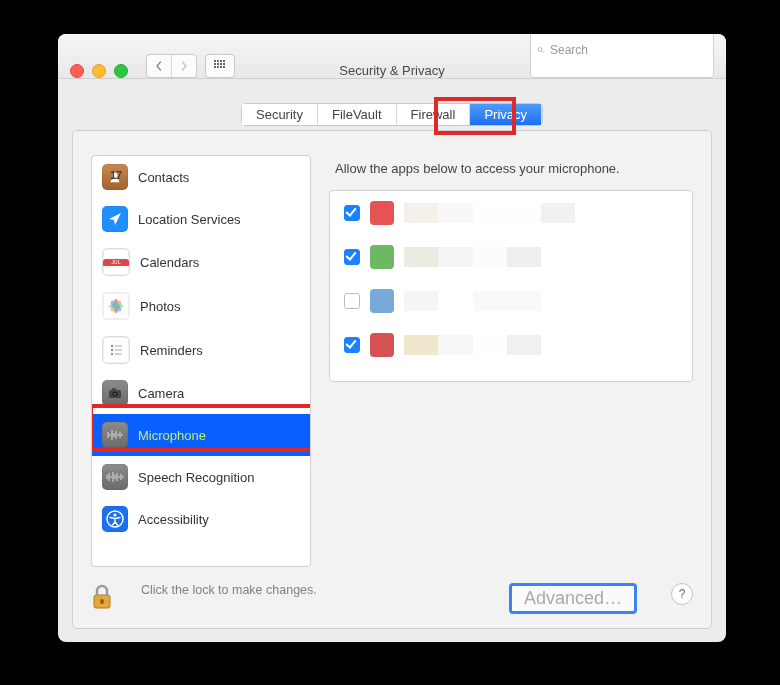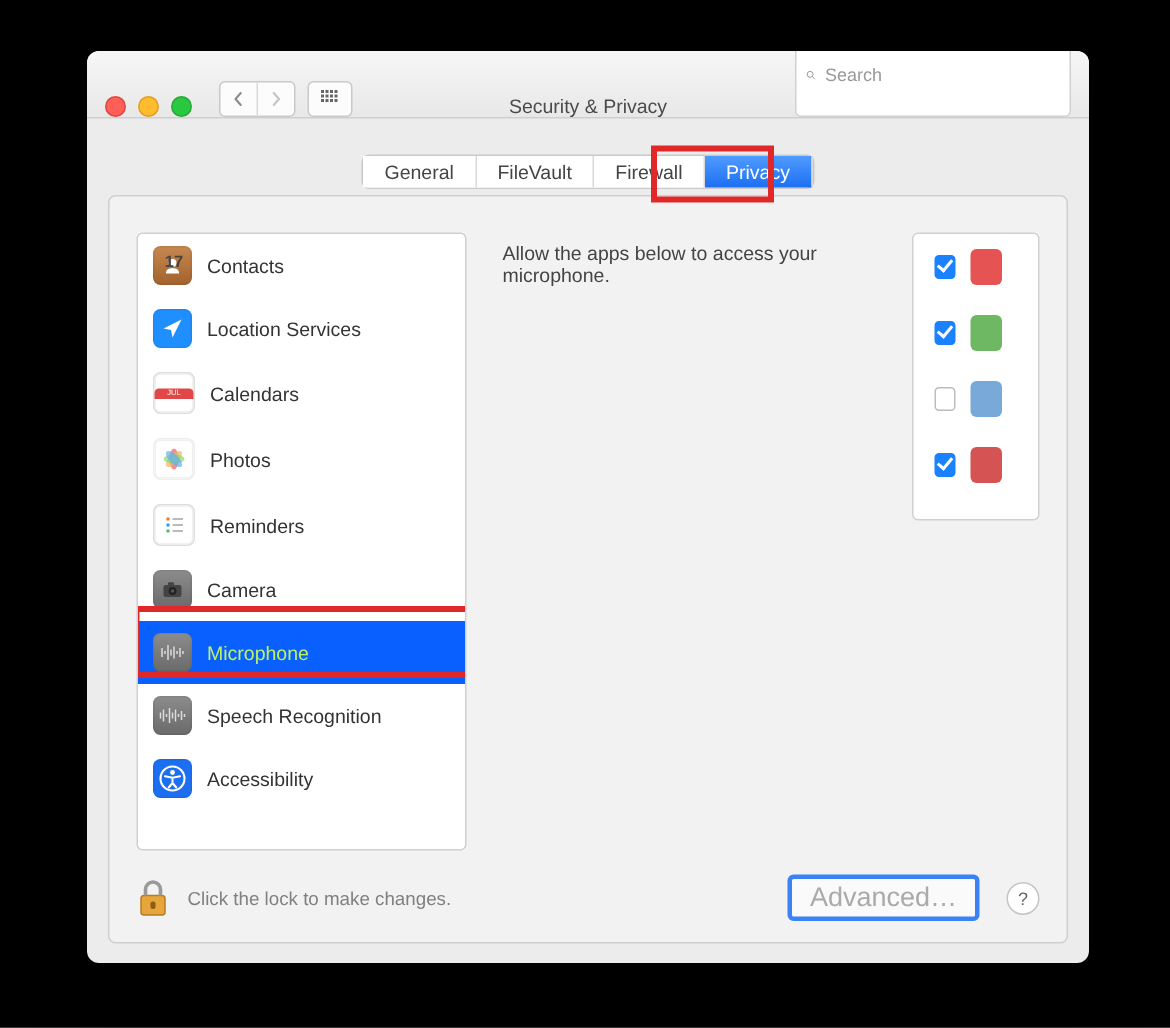--- a/index.html
+++ b/index.html
@@ -214,21 +214,21 @@
   .highlight-mic {
     position: absolute;
     border: 4px solid #e02828;
     pointer-events: none;
     z-index: 3;
   }
 
   .right {
     flex: 1;
     display: flex;
-    flex-direction: row;
+    flex-direction: column;
   }
   .right-head {
     font-size: 13px;
     color: #444;
     padding: 6px 4px 14px 6px;
   }
   .applist {
     background: #fff;
     border: 1px solid #d0d0d0;
     border-radius: 4px;
@@ -274,22 +274,22 @@
   .blurblock {
     height: 20px;
     border-radius: 2px;
     flex: 1;
     display: flex;
   }
   .blurblock span { height: 100%; }
 
   .footer {
     display: flex;
-    align-items: center;
-    gap: 10px;
+    align-items: flex-start;
+    gap: 26px;
     padding-top: 16px;
   }
   .lockicon {
     width: 24px;
     height: 28px;
     display: flex;
     align-items: center;
   }
   .footer .txt {
     color: #808080;
@@ -363,21 +363,21 @@
           <line x1="10.5" y1="10.5" x2="14" y2="14" stroke="#8a8a8a" stroke-width="1.3" stroke-linecap="round"></line>
         </svg>
       <input type="text" placeholder="Search" style="">
     </div>
   </div>
 
   <div class="body">
 
     <div class="tabbar">
       <div class="segmented">
-        <div class="segbtn"><span>General</span></div>
+        <div class="segbtn"><span>Security</span></div>
         <div class="segbtn"><span>FileVault</span></div>
         <div class="segbtn"><span>Firewall</span></div>
         <div class="segbtn active" id="tab-privacy"><span>Privacy</span></div>
         <div class="highlight-privacy" id="hi-priv" style="left:192px;top:-7px;width:74px;height:30px"></div>
       </div>
     </div>
 
     <div class="panel">
 
       <div class="cols">

